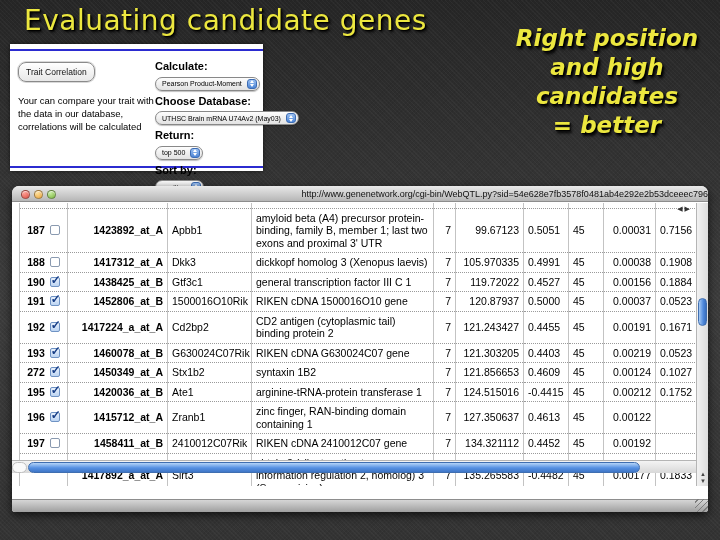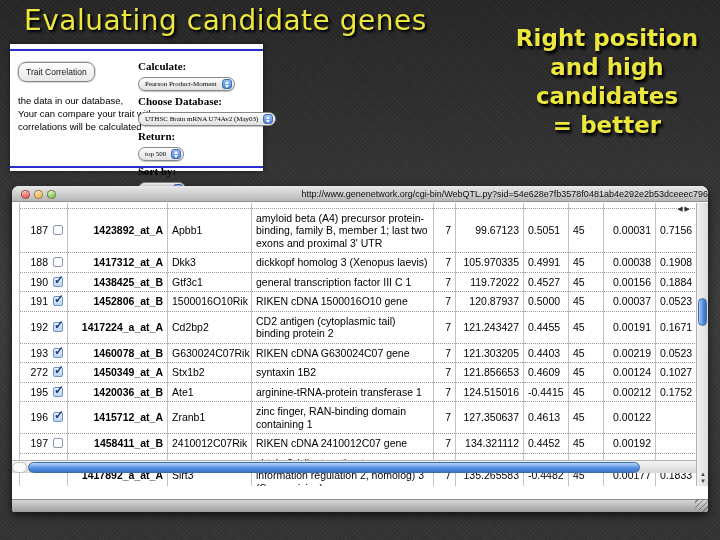--- a/index.html
+++ b/index.html
@@ -18,21 +18,21 @@
   .slide-title {
     position:absolute; left:24px; top:4px;
     font-family:"DejaVu Sans", sans-serif;
     font-size:28px; font-weight:normal; color:#ece73f;
     text-shadow:2px 2px 3px #000, 1px 1px 1px #000;
     letter-spacing:.5px;
   }
   .callout {
     position:absolute; left:498px; top:24px; width:218px;
     text-align:center; font-family:"DejaVu Sans", sans-serif;
-    font-weight:bold; font-size:23px; line-height:29px;
+    font-style:italic; font-weight:bold; font-size:23px; line-height:29px;
     color:#ece73f; text-shadow:2px 3px 3px #000, 1px 1px 1px #000;
   }
   .callout span { display:block; }
 
   
   .form-panel {
     position:absolute; left:10px; top:44px; width:253px; height:127px;
     background:#fff; border-top:3px solid #fff; border-bottom:2px solid #fff;
     box-shadow:0 0 4px rgba(0,0,0,.6);
   }
@@ -43,21 +43,21 @@
     border:1px solid #8a8a8a; border-radius:8px;
     background:linear-gradient(#ffffff,#e8e8e8);
     font-size:8.5px; color:#111; padding:4px 7px;
     box-shadow:0 0 0 1px #d9d9d9;
   }
   .form-desc {
     position:absolute; left:8px; top:47px; width:138px;
     font-size:9.5px; line-height:13px; color:#000;
   }
   .form-desc span { display:block; }
-  .form-fields { position:absolute; left:128px; top:10px; width:118px;font-family:Liberation Serif, serif; }
+  .form-fields { position:absolute; left:145px; top:10px; width:118px; }
   .field-label { font-size:11px; font-weight:bold; color:#000; margin-top:3px; }
   .dropdown {
     display:inline-flex; align-items:center; margin:2px 0 1px 0;
     border:1px solid #888; border-radius:8px;
     background:linear-gradient(#fdfdfd,#e2e2e2);
     padding:1px 2px 1px 6px; white-space:nowrap;
     box-shadow:0 1px 1px rgba(0,0,0,.25);
   }
   .dropdown .val { font-size:7px; color:#000; }
   .stepper {
@@ -92,21 +92,21 @@
 
   .content { position:absolute; top:17px; left:0; right:0; bottom:26px; background:#fff; overflow:hidden; }
 
   table.data { border-collapse:collapse; table-layout:fixed; width:685px; margin-left:7px; }
   table.data td {
     border-left:1px solid #c3c3c3; border-top:1px dotted #9a9a9a;
     font-size:10.5px; color:#000; padding:3px 4px; vertical-align:middle;
     overflow:hidden; line-height:12.5px;
   }
   table.data tr.partial td { border-top:none; height:5px; padding:0; }
-  td.c-num { text-align:right; white-space:nowrap; }
+  td.c-num { text-align:center; white-space:nowrap;font-weight:bold; }
   td.c-probe { text-align:right; font-weight:bold; color:#2a2aa8; }
   td.c-sym { color:#3a3ac4; }
   td.c-chr, td.c-mb, td.c-p { text-align:right; }
   td.c-corr { color:#2a2ace; }
   .cbx {
     display:inline-block; width:10px; height:10px; margin-left:5px;
     border:1px solid #8a9ab0; border-radius:2px; background:#fff;
     vertical-align:-1px; position:relative;
   }
   .cbx.checked { background:linear-gradient(#e8f1fc,#bcd4f2); border-color:#6f93c4; }
@@ -155,22 +155,22 @@
   <span>and high</span>
   <span>candidates</span>
   <span>= better</span>
 </div>
 
 <div class="form-panel">
   <div class="blue-rule top"></div>
   <div class="blue-rule bottom"></div>
   <button class="trait-btn">Trait Correlation</button>
   <div class="form-desc">
+    <span>Your can compare your trait with</span>
     <span>the data in our database,</span>
-    <span>Your can compare your trait with</span>
     <span>correlations will be calculated</span>
   </div>
   <div class="form-fields">
     <div class="field-label">Calculate:</div>
     <div class="dropdown">
       <span class="val">Pearson Product-Moment</span>
       <span class="stepper">
           <i class="up"></i>
           <i class="dn"></i>
         </span>

